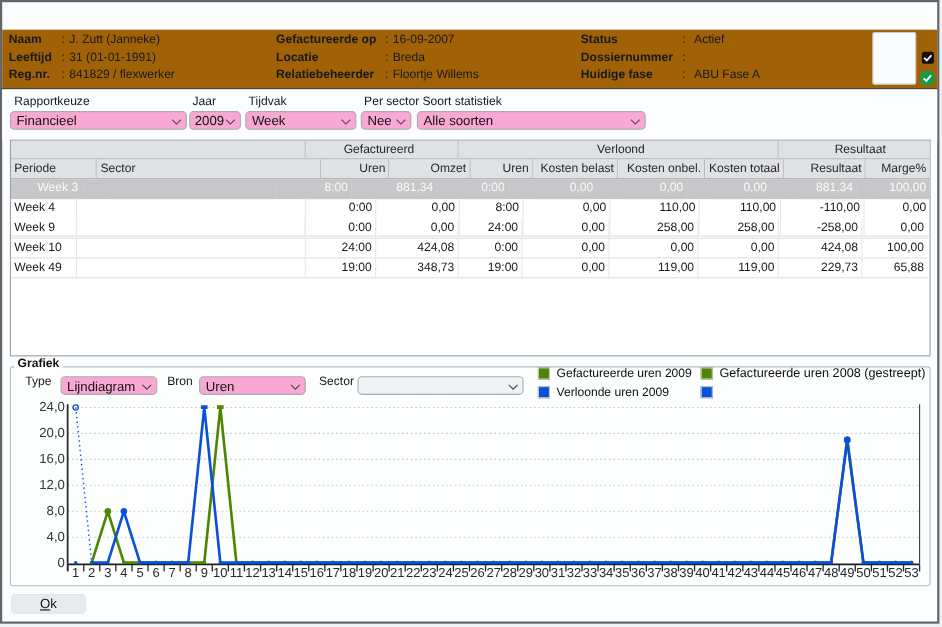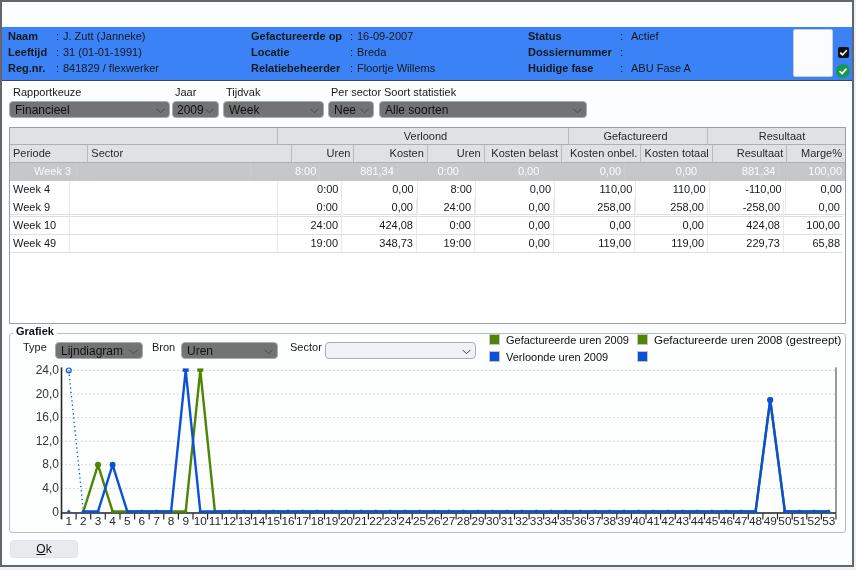--- a/index.html
+++ b/index.html
@@ -2,29 +2,29 @@
 <html><head><meta charset="utf-8">
 <style>
 * { margin:0; padding:0; box-sizing:border-box; }
 html,body { width:856px; height:570px; background:#eef1f3; font-family:"Liberation Sans", sans-serif; overflow:hidden; }
 #win { position:absolute; left:0; top:1; width:854px; height:567px; border:2px solid #636566; background:#fcfdfe; }
 
 .abs { position:absolute; }
 #titlebar { left:0; top:0; width:850px; height:25px; background:#3b766b; color:#fff; }
 #titletxt { position:absolute; left:20px; top:5px; font-size:11px; font-weight:bold; }
 
-#info { left:0; top:25px; width:850px; height:54px; background:#3b82f6; border-bottom:1px solid #43484b; font-size:11px; color:#16191c;}
+#info { left:0; top:25px; width:850px; height:54px; background:#a16207; border-bottom:1px solid #43484b; font-size:11px; color:#16191c;}
 .ilbl { position:absolute; font-weight:bold; }
 .ival { position:absolute; }
 #photo { position:absolute; left:791px; top:2px; width:40px; height:48px; background:#fafcfd; border:1px solid #c9ced2; border-radius:2px;}
 #chk { position:absolute; left:836px; top:20px; width:11px; height:11px; background:#111; border-radius:2px; }
 #grncirc { position:absolute; left:834px; top:37px; width:14px; height:14px; }
 #controls { left:0; top:80px; width:850px; height:46px; background:#fcfdfe; }
 .lbl { position:absolute; font-size:11px; color:#16191c; }
-.dd { position:absolute; height:17px; background:#737373; border:1px solid #a6adb3; border-radius:4px; font-size:12px; color:#111; padding-left:5px; line-height:16px; }
+.dd { position:absolute; height:17px; background:#f9a8d4; border:1px solid #a6adb3; border-radius:4px; font-size:12px; color:#111; padding-left:5px; line-height:16px; }
 .dd svg { position:absolute; right:4px; top:6px; }
 .dd.dis { background:#eff3f5; }
 #grid { left:7px; top:125px; width:837px; height:197px; border:1px solid #9aa0a4; background:#fff; font-size:11px; color:#15181a; }
 .trow { position:absolute; left:0; width:835px; display:flex; }
 .cell { overflow:hidden; white-space:nowrap; padding:0 3px; }
 .hdr  { background:#dfe1e4; border-right:1px solid #b9babd; border-bottom:1px solid #aeafb2; color:#26292c;}
 .drow .cell { border-right:1px solid #e8e8ea; border-bottom:1px solid #dedfe1; }
 .sel { background:#c6c7c8; color:#fafbfb; }
 .sel .cell { border-right-color:#cbcccd !important; border-bottom-color:#c8c9ca !important;margin-left:21px;}
 .num { text-align:right; }
@@ -90,29 +90,29 @@
           <path d="M0.5 0.8 L4.5 4.8 L8.5 0.8" stroke="#43474a" stroke-width="1" fill="none"></path>
         </svg></div>
 <div class="lbl" style="left:382px;top:4px">Soort statistiek</div>
 <div class="dd" style="left:377px;top:19px;width:208px;">Alle soorten<svg width="9" height="6" viewBox="0 0 9 6">
           <path d="M0.5 0.8 L4.5 4.8 L8.5 0.8" stroke="#43474a" stroke-width="1" fill="none"></path>
         </svg></div>
 </div>
     <div class="abs" id="grid">
 <div class="trow" style="top:0;height:17px;line-height:16px;">
 <div class="cell hdr" style="width:268px;"></div>
+<div class="cell hdr" style="width:139px;text-align:center;padding-right:8px;">Gefactureerd</div>
 <div class="cell hdr" style="width:291px;text-align:center;padding-left:8px;">Verloond</div>
-<div class="cell hdr" style="width:139px;text-align:center;padding-right:8px;">Gefactureerd</div>
 <div class="cell hdr" style="width:137px;text-align:center;border-right:none;padding-left:14px;">Resultaat</div>
 </div>
 <div class="trow" style="top:17px;height:18px;line-height:17px;">
 <div class="cell hdr " style="width:80px;">Periode</div>
 <div class="cell hdr " style="width:208px;">Sector</div>
 <div class="cell hdr num" style="width:64px;">Uren</div>
-<div class="cell hdr num" style="width:75px;">Kosten</div>
+<div class="cell hdr num" style="width:75px;">Omzet</div>
 <div class="cell hdr num" style="width:58px;">Uren</div>
 <div class="cell hdr num" style="width:79px;">Kosten belast</div>
 <div class="cell hdr num" style="width:81px;">Kosten onbel.</div>
 <div class="cell hdr num" style="width:73px;">Kosten totaal</div>
 <div class="cell hdr num" style="width:76px;">Resultaat</div>
 <div class="cell hdr num" style="width:59px;border-right:none;">Marge%</div>
 </div>
 <div class="trow drow sel" style="top:35px;height:18px;line-height:17px;">
 <div class="cell " style="width:60px;">Week 3</div>
 <div class="cell " style="width:208px;"></div>

